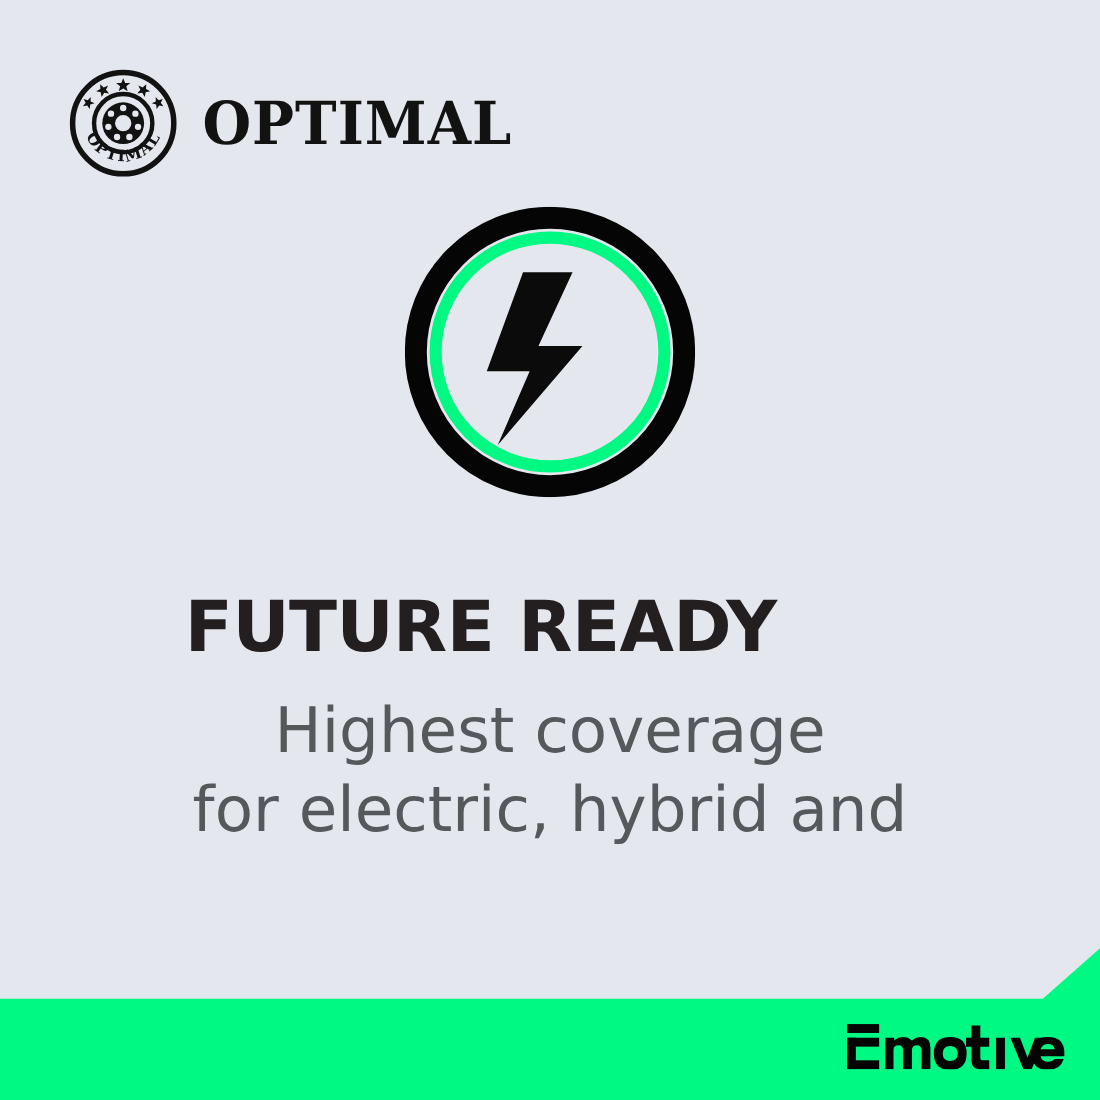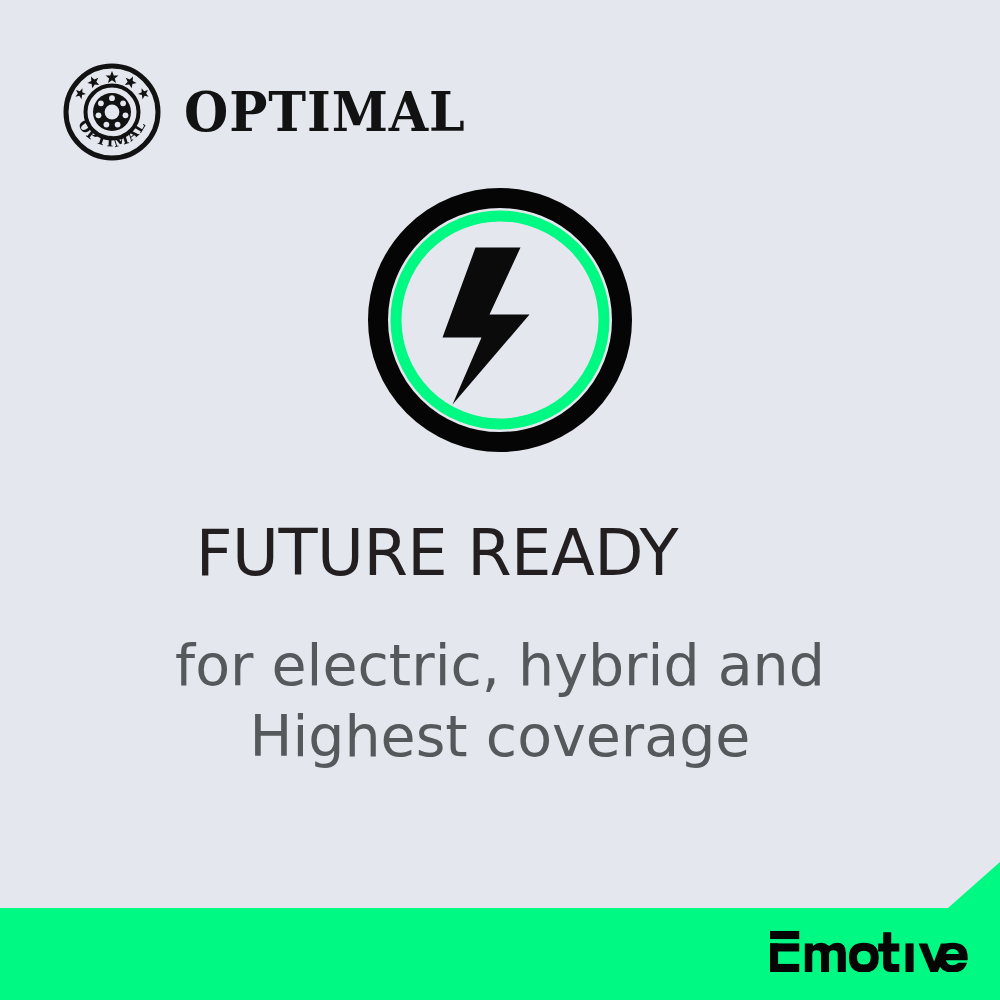--- a/index.html
+++ b/index.html
@@ -48,25 +48,25 @@
     top: 188px;
     width: 264px;
     height: 264px;
   }
   #hero-emblem svg { display: block; width: 264px; height: 264px; }
 
   
   #headline {
     position: absolute;
     left: 0;
-    top: 521px;
+    top: 539px;
     width: 874px;
     text-align: center;
     font-family: "DejaVu Sans", "Liberation Sans", sans-serif;
-    font-weight: 400;
+    font-weight: 700;
     font-size: 64px;
     line-height: 1;
     letter-spacing: -0.5px;
     color: #231f20;
     white-space: nowrap;
   }
   #subhead {
     position: absolute;
     left: 0;
     top: 630px;
@@ -164,22 +164,22 @@
 
       <circle cx="132" cy="132" r="98" fill="#e4e7ee"></circle>
 
       <path d="M152.5 59.5 L107.5 59.5 L74.5 149.5 L113.5 149.5 L84.5 216.5 L161.5 126.5 L121.5 126.5 Z" fill="#0b0b0b"></path>
     </svg>
   </div>
 
   <div id="headline">FUTURE READY</div>
 
   <div id="subhead">
+    <span class="subhead-line">Highest coverage</span>
     <span class="subhead-line">for electric, hybrid and</span>
-    <span class="subhead-line">Highest coverage</span>
   </div>
 
   <div id="footer-banner">
     <div id="footer-logo">
       <svg viewBox="0 0 318 74" aria-hidden="true">
         <g fill="#050505">
 
           <rect x="0" y="8" width="47" height="13"></rect>
           <rect x="0" y="28" width="47" height="13"></rect>
           <rect x="0" y="28" width="13" height="46"></rect>

